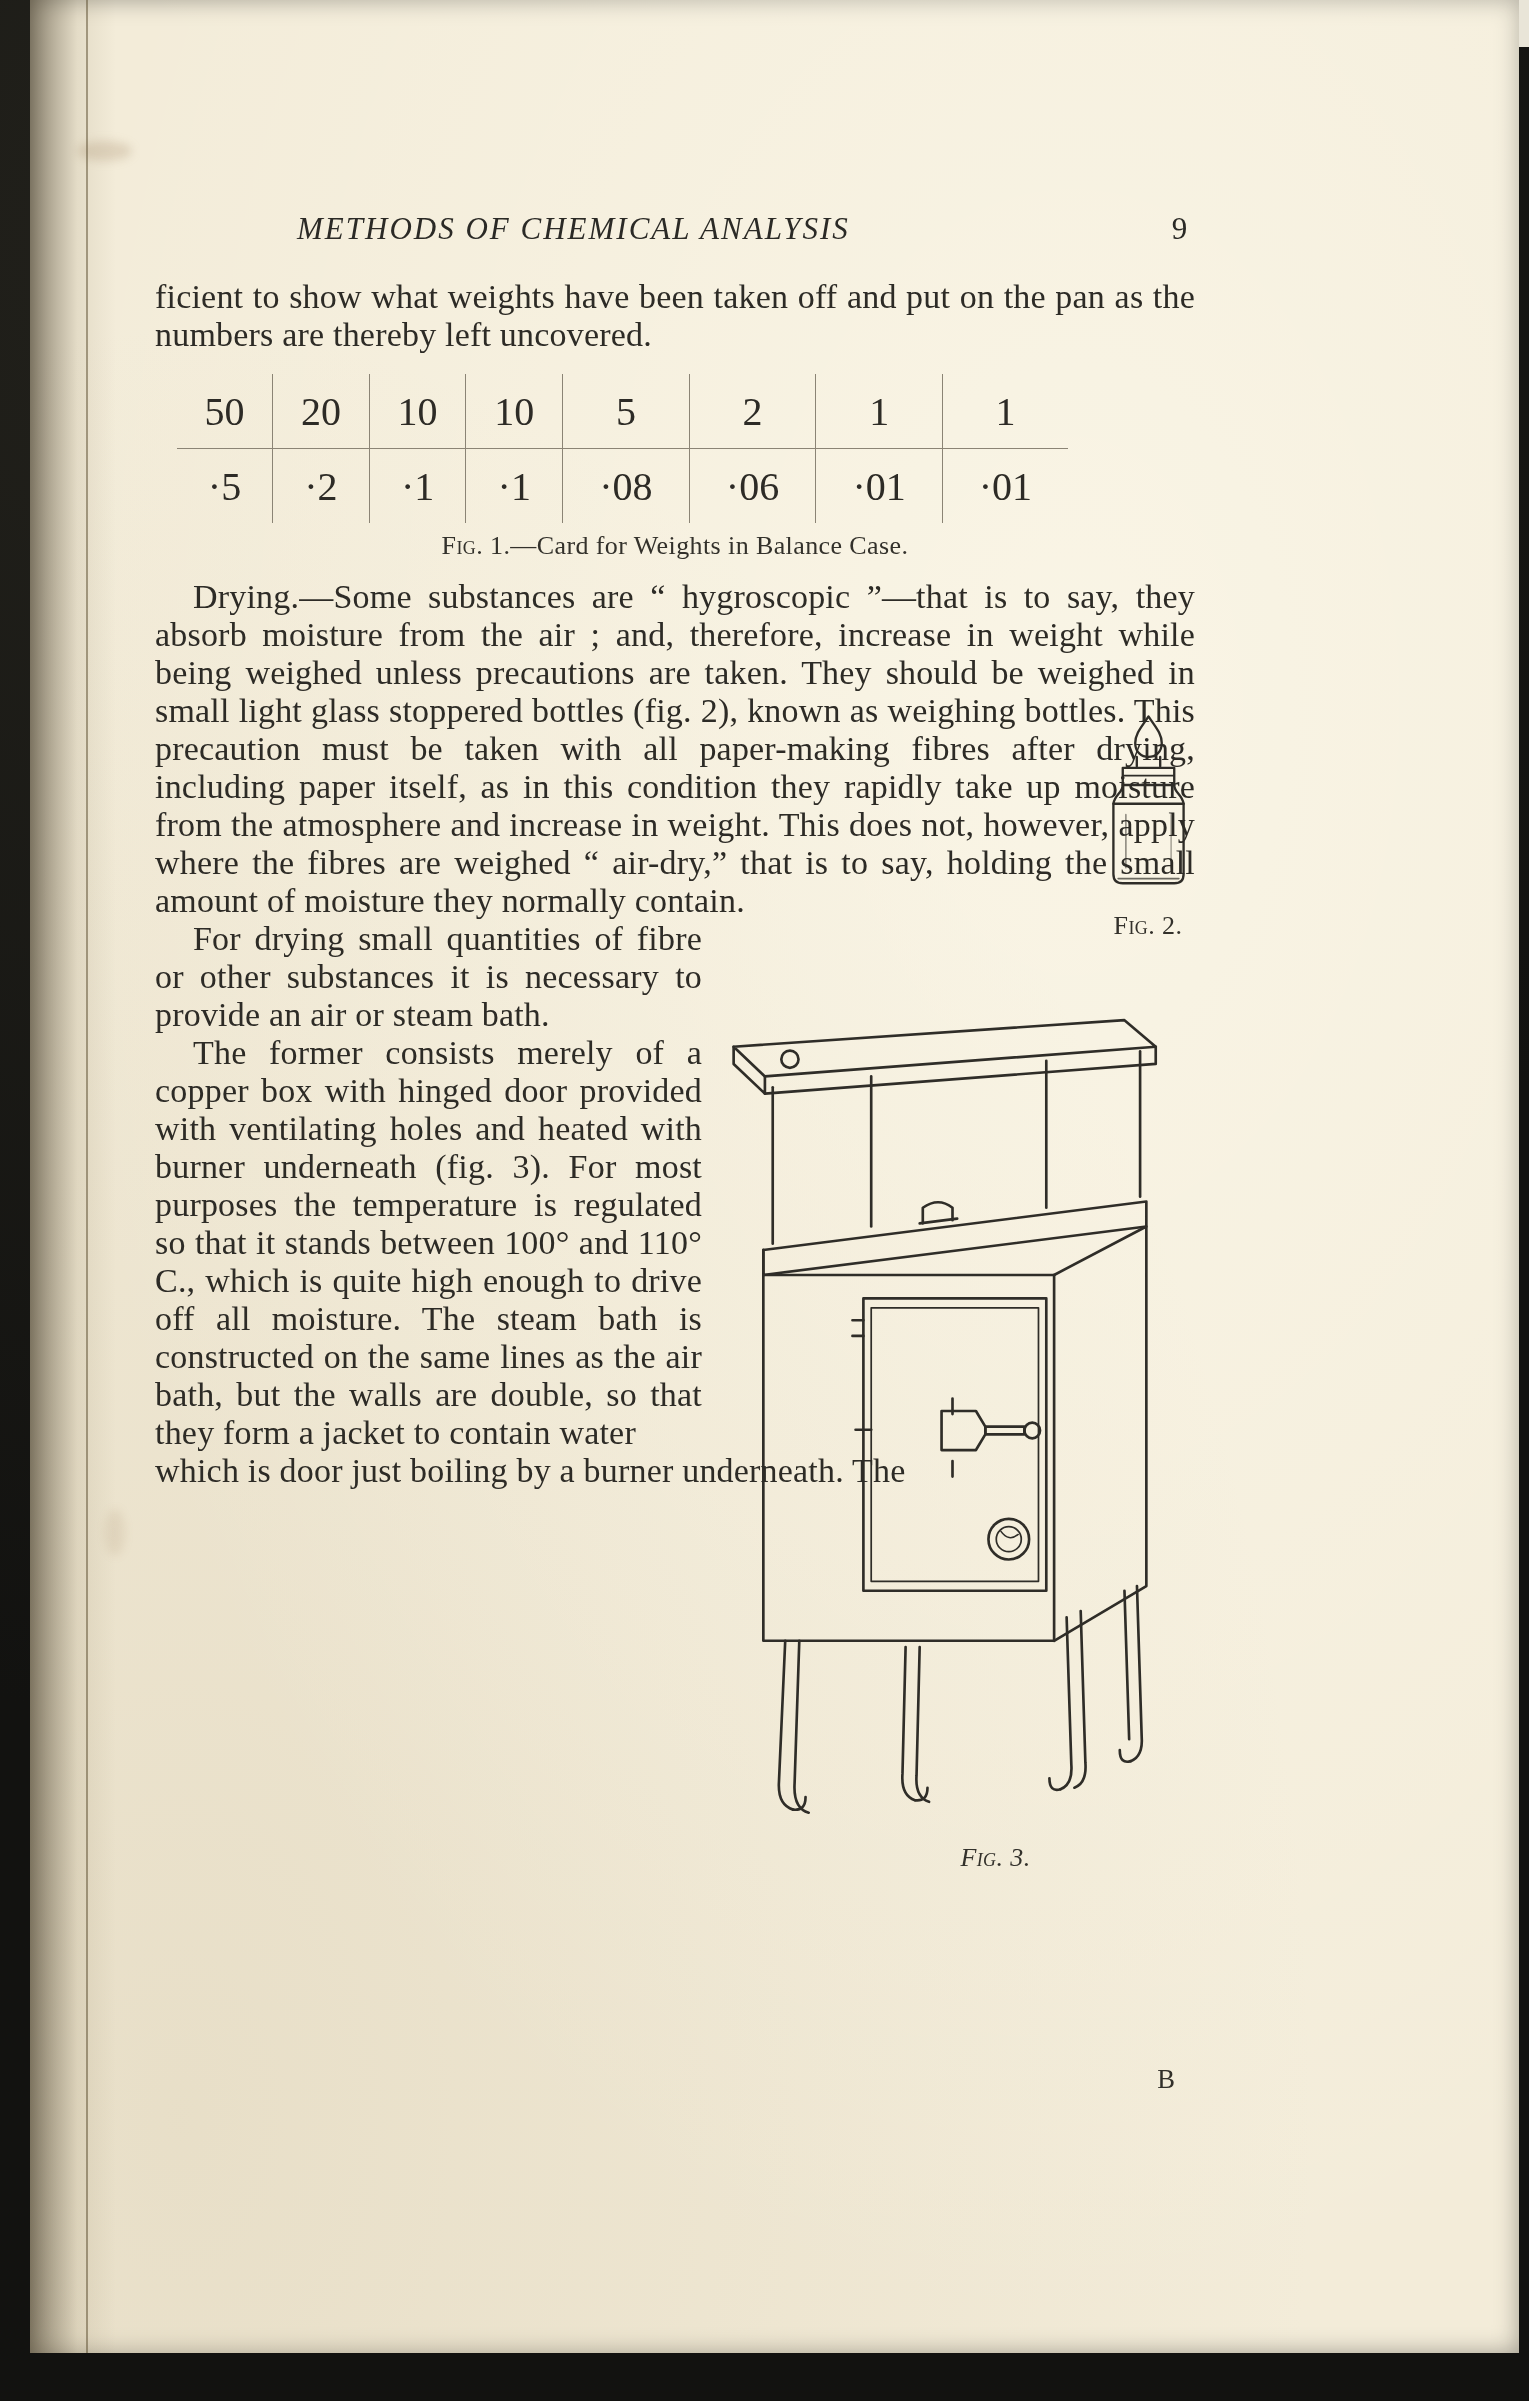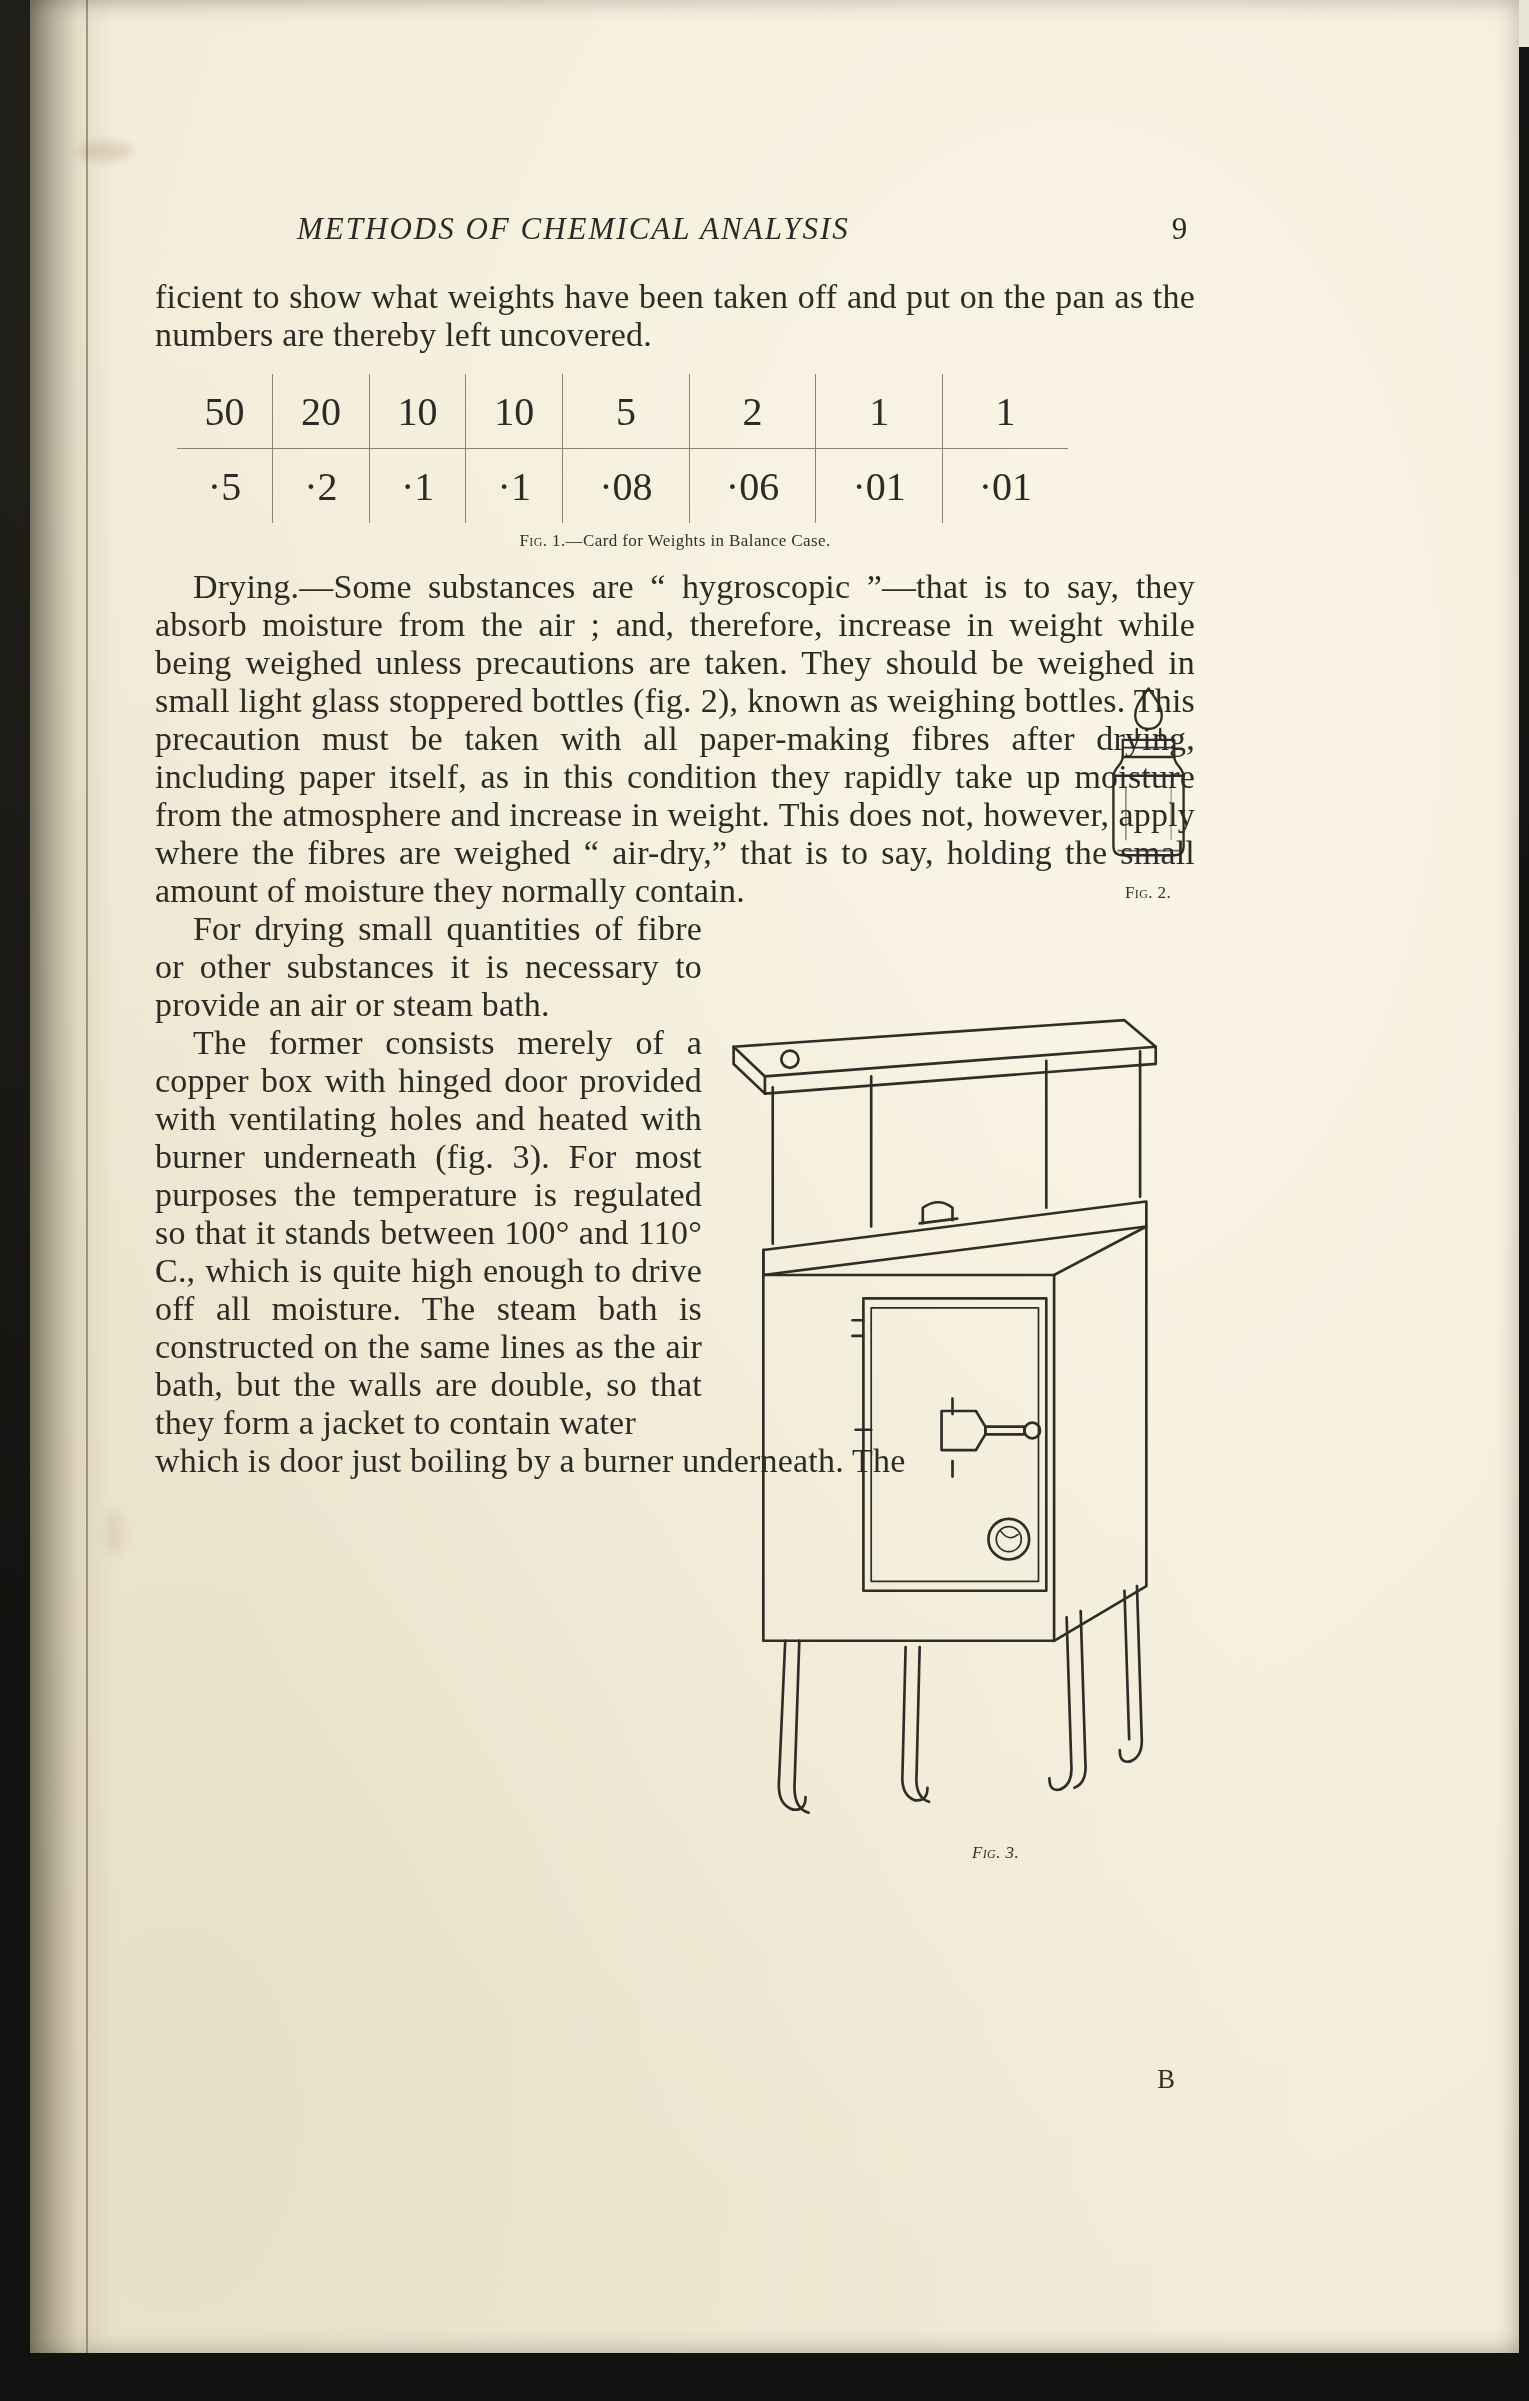--- a/index.html
+++ b/index.html
@@ -139,32 +139,32 @@
     font-size: 40px;
     color: #2d2b26;
     font-family: "Liberation Serif", serif;
   }
   #weights-table tr.top td { border-top: none; }
   #weights-table tr.bottom td { border-bottom: none; }
   #weights-table td.first { border-left: none; }
   #weights-table td.last { border-right: none; }
   .fig-caption {
     text-align: center;
-    font-size: 17px;
+    font-size: 26px;
     color: #33312b;
     letter-spacing: 0.4px;
     margin-top: 7.8px;
   }
   .sc { font-variant: small-caps; }
 
   
   #fig2 {
     position: absolute;
     left: 1032px;
-    top: 679px;
+    top: 707px;
     width: 172px;
     text-align: center;
   }
   #fig2 .fig-caption { margin-top: 4.7px; }
 
   
   #fig3 {
     position: absolute;
     left: 688px;
     top: 992px;

